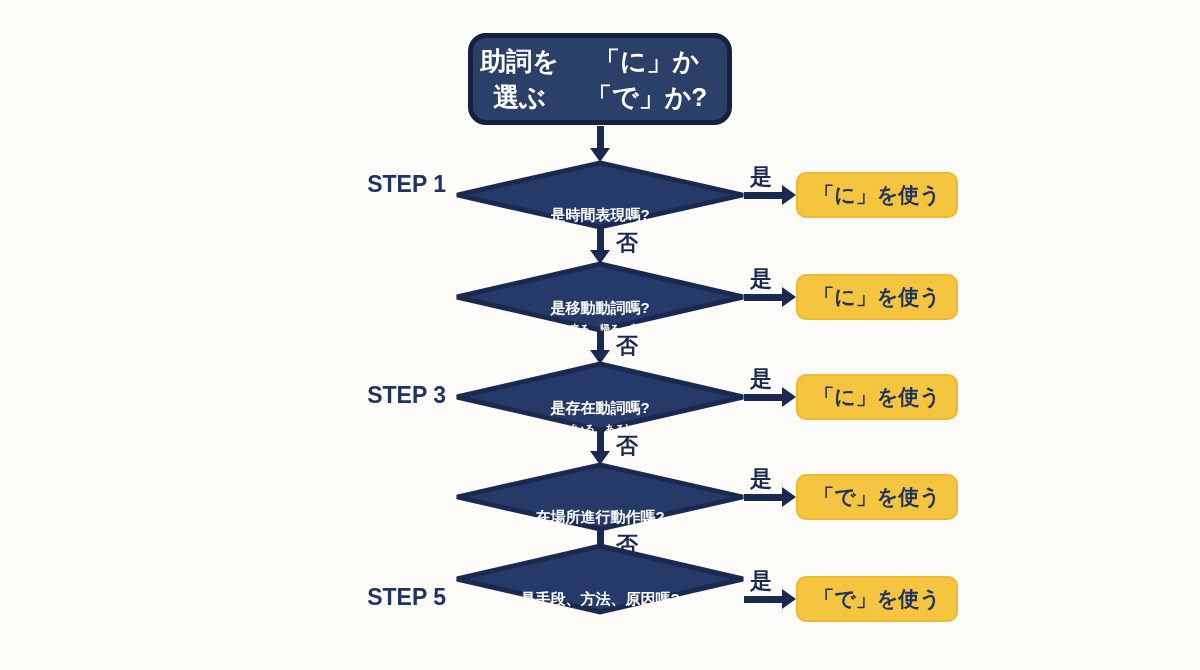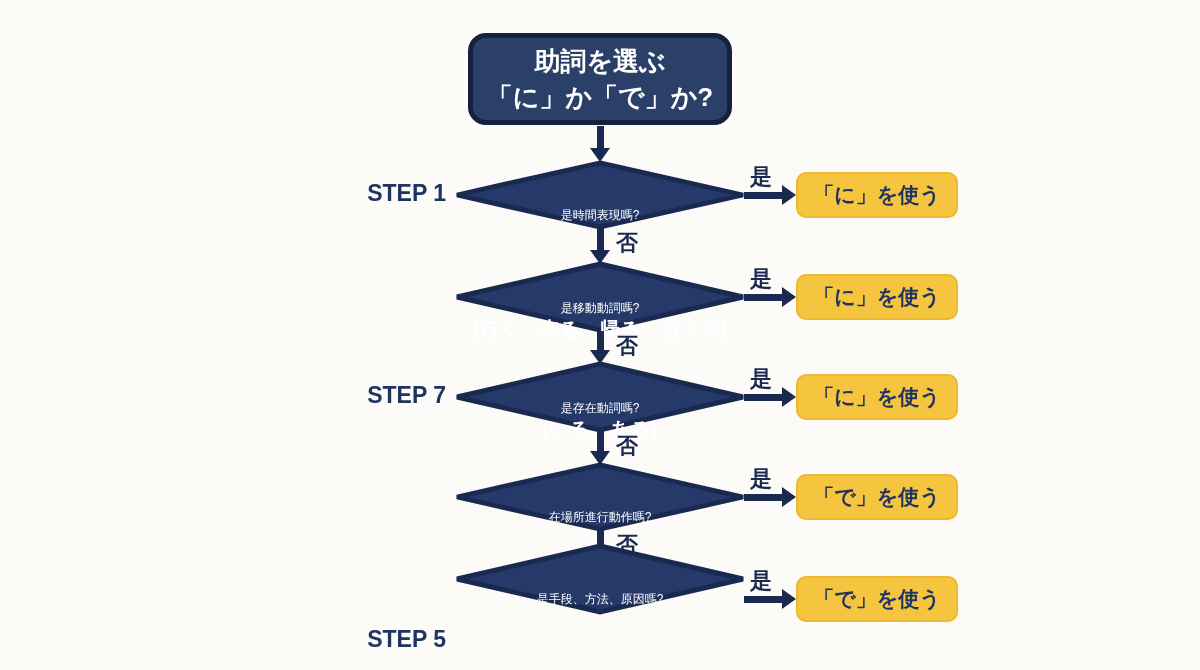--- a/index.html
+++ b/index.html
@@ -8,21 +8,21 @@
     width:1200px; height:670px;
     background:#fcfbf8;
     font-family:"Liberation Sans","DejaVu Sans",sans-serif;
     overflow:hidden;
   }
   
   .title-box {
     position:absolute; left:468px; top:33px; width:264px; height:92px;
     background:#2b4068; border:5px solid #14213f; border-radius:18px;
     box-sizing:border-box;
-    display:flex; flex-direction:column; align-items:center; justify-content:center;
+    display:flex; flex-direction:row; align-items:center; justify-content:center;
     color:#ffffff; font-weight:bold; font-size:26px; line-height:36px;
     text-align:center;
   }
   
   .varrow {
     position:absolute; width:20px;
     display:flex; flex-direction:column; align-items:center;
   }
   .varrow .vline { width:7px; flex:1; background:#1a2950; }
   .varrow .vhead {
@@ -43,22 +43,22 @@
     border-left:14px solid #1a2950;
   }
   
   .diamond { position:absolute; left:454px; width:292px; }
   .diamond svg { display:block; width:100%; height:100%; }
   .diamond .dtext {
     position:absolute; left:0; top:0; right:0; bottom:0;
     display:flex; flex-direction:column; align-items:center; justify-content:center;
     color:#ffffff; text-align:center;
   }
-  .diamond .question { font-size:12px; font-weight:normal; line-height:24px;margin-top:40px; }
-  .diamond .sub { font-size:20px; font-weight:bold; line-height:18px; }
+  .diamond .question { font-size:15px; font-weight:bold; line-height:24px;margin-top:40px; }
+  .diamond .sub { font-size:10px; font-weight:bold; line-height:18px; }
   
   .step-label {
     position:absolute; left:318px; width:128px;
     text-align:right; font-size:23px; font-weight:bold; color:#1f3460;
   }
   
   .yn-label {
     position:absolute; font-size:22px; font-weight:bold; color:#1a2950;
     width:30px; text-align:left;
   }
@@ -79,21 +79,21 @@
   <div class="title-box">
     <div>助詞を選ぶ</div>
     <div>「に」か「で」か?</div>
   </div>
 
   <div class="varrow" style="left:590px; top:126px; height:36px;">
     <div class="vline"></div>
     <div class="vhead"></div>
   </div>
 
-  <div class="step-label" style="top:180px;">STEP 1</div>
+  <div class="step-label" style="top:171px;">STEP 1</div>
   <div class="diamond" style="top:160px; height:70px;">
     <svg viewBox="0 0 292 72" preserveAspectRatio="none">
       <polygon points="146,3 289,36 146,69 3,36" fill="#263a69" stroke="#1a2950" stroke-width="5"></polygon>
     </svg>
     <div class="dtext">
       <div class="question">是時間表現嗎?</div>
       <div class="sub"></div>
     </div>
   </div>
   <div class="yn-label" style="left:750px; top:162px;">是</div>
@@ -122,21 +122,21 @@
     <div class="hline"></div>
     <div class="hhead"></div>
   </div>
   <div class="result-box" style="top:274px;">「に」を使う</div>
   <div class="varrow" style="left:590px; top:331px; height:33px;">
     <div class="vline"></div>
     <div class="vhead"></div>
   </div>
   <div class="yn-label" style="left:616px; top:331px;">否</div>
 
-  <div class="step-label" style="top:382px;">STEP 7</div>
+  <div class="step-label" style="top:382px;">STEP 3</div>
   <div class="diamond" style="top:361px; height:72px;">
     <svg viewBox="0 0 292 72" preserveAspectRatio="none">
       <polygon points="146,3 289,36 146,69 3,36" fill="#263a69" stroke="#1a2950" stroke-width="5"></polygon>
     </svg>
     <div class="dtext">
       <div class="question">是存在動詞嗎?</div>
       <div class="sub">(いる、ある)</div>
     </div>
   </div>
   <div class="yn-label" style="left:750px; top:364px;">是</div>
@@ -165,21 +165,21 @@
     <div class="hline"></div>
     <div class="hhead"></div>
   </div>
   <div class="result-box" style="top:474px;">「で」を使う</div>
   <div class="varrow" style="left:590px; top:530px; height:36px;">
     <div class="vline"></div>
     <div class="vhead"></div>
   </div>
   <div class="yn-label" style="left:616px; top:530px;">否</div>
 
-  <div class="step-label" style="top:584px;margin-top:42px;">STEP 5</div>
+  <div class="step-label" style="top:584px;">STEP 5</div>
   <div class="diamond" style="top:543px; height:72px;">
     <svg viewBox="0 0 292 72" preserveAspectRatio="none">
       <polygon points="146,3 289,36 146,69 3,36" fill="#263a69" stroke="#1a2950" stroke-width="5"></polygon>
     </svg>
     <div class="dtext">
       <div class="question">是手段、方法、原因嗎?</div>
       <div class="sub"></div>
     </div>
   </div>
   <div class="yn-label" style="left:750px; top:566px;">是</div>

